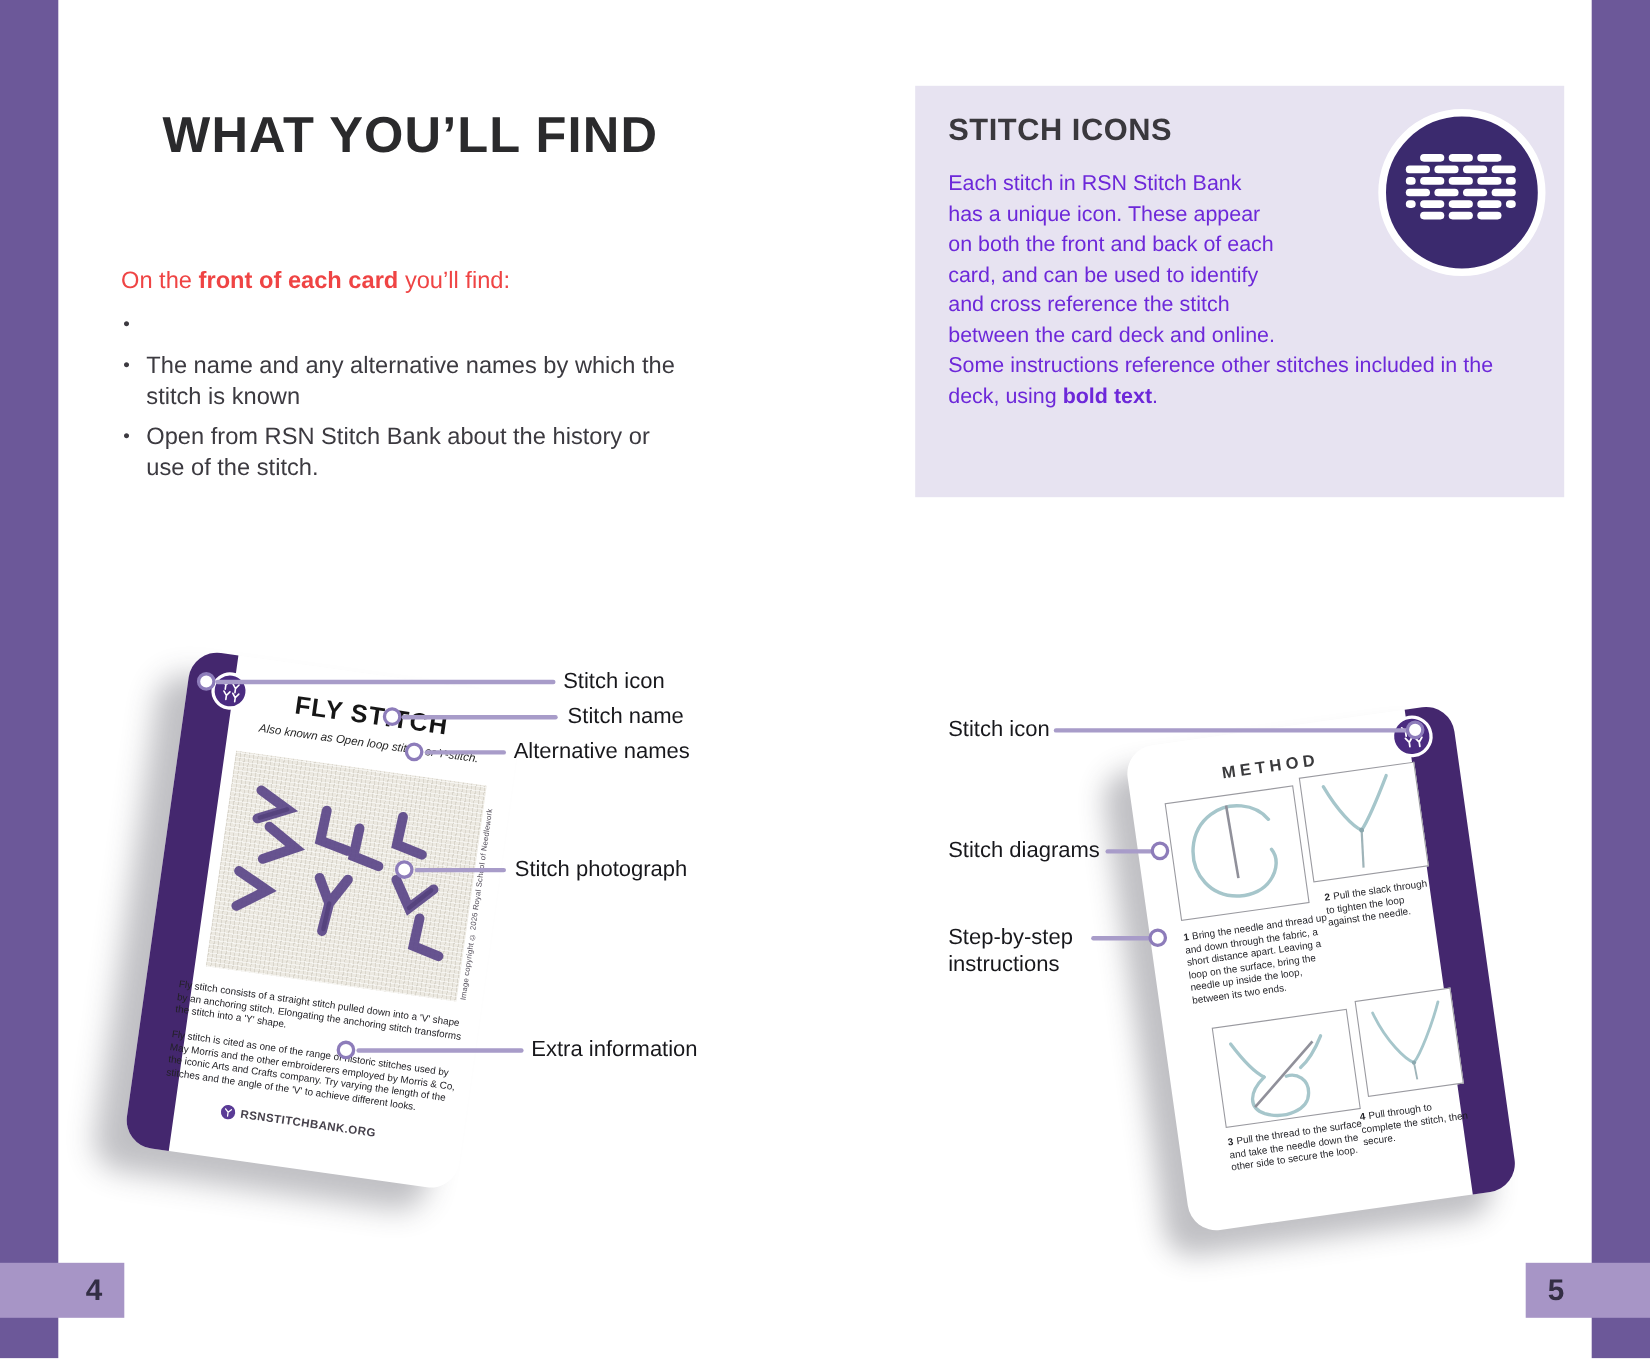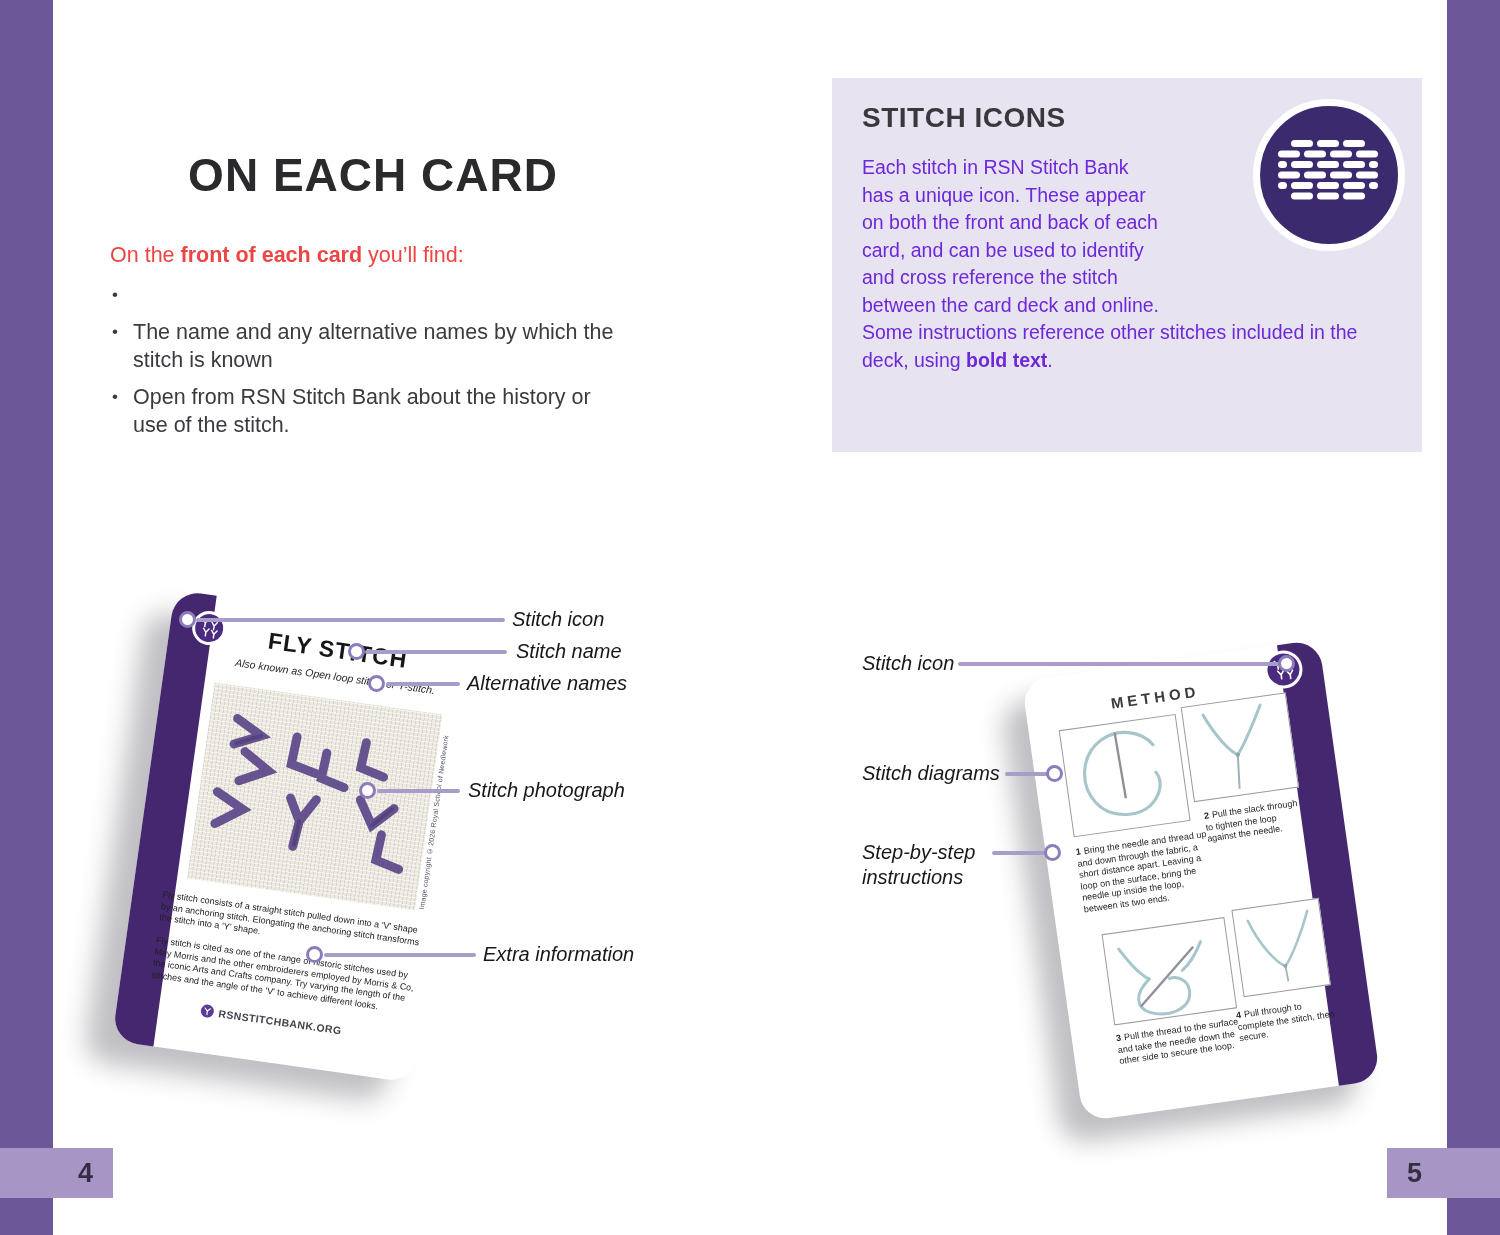--- a/index.html
+++ b/index.html
@@ -27,21 +27,21 @@
   .box-body{position:absolute;left:30px;top:76px;width:530px;font-size:19.5px;line-height:27.5px;color:#6d28d9;}
   .float-spacer{float:right;width:228px;height:138px;}
   .big-icon{position:absolute;left:421px;top:21px;width:152px;height:152px;border-radius:50%;
             background:#3B2A6E;border:7px solid #fff;box-sizing:border-box;
             display:flex;align-items:center;justify-content:center;}
   .back-para{position:absolute;left:862px;top:494px;width:545px;font-size:19.5px;line-height:27.5px;color:#3c3a40;}
 
   
   .lead-line{position:absolute;height:3.5px;border-radius:2px;background:#A89CC9;}
   .lead-ring{position:absolute;width:11px;height:11px;border:3.5px solid #8d7cba;border-radius:50%;background:#fff;}
-  .callout-label{position:absolute;font-style:italic;font-size:20px;color:#18181c;}
+  .callout-label{position:absolute;font-size:20px;color:#18181c;}
 
   
   .card{position:absolute;background:#fff;border-radius:26px;}
   .card-front{left:142px;top:609px;width:305px;height:455px;transform:rotate(8deg);
               box-shadow:-26px 24px 26px rgba(60,58,70,.32);}
   .card-back{left:1051px;top:658px;width:300px;height:445px;transform:rotate(-8deg);
              box-shadow:-24px 20px 24px rgba(60,58,70,.32);}
   .spine-left{position:absolute;left:0;top:0;width:42px;height:100%;background:#44276E;border-radius:26px 0 0 26px;}
   .spine-right{position:absolute;right:0;top:0;width:42px;height:100%;background:#44276E;border-radius:0 26px 26px 0;}
   .mini-icon{position:absolute;width:34px;height:34px;border-radius:50%;background:#4a2b80;
@@ -75,22 +75,21 @@
   <div class="side-bar" style="left:0;"></div>
   <div class="side-bar" style="right:0;"></div>
   <div class="page-badge badge-left">
     <span>4</span>
   </div>
   <div class="page-badge badge-right">
     <span>5</span>
   </div>
 
   <div class="big-title">
-    <br>
-    <span>ON EACH CARD</span>
+    <span>WHAT YOU’LL FIND</span><br>
   </div>
 
   <div class="intro"><span>On the </span><b>front of each card</b><span> you’ll find:</span></div>
 
   <div class="bullets">
     <div class="bullet">
       <span class="dot">•</span>
     </div>
     <div class="bullet">
       <span class="dot">•</span>

